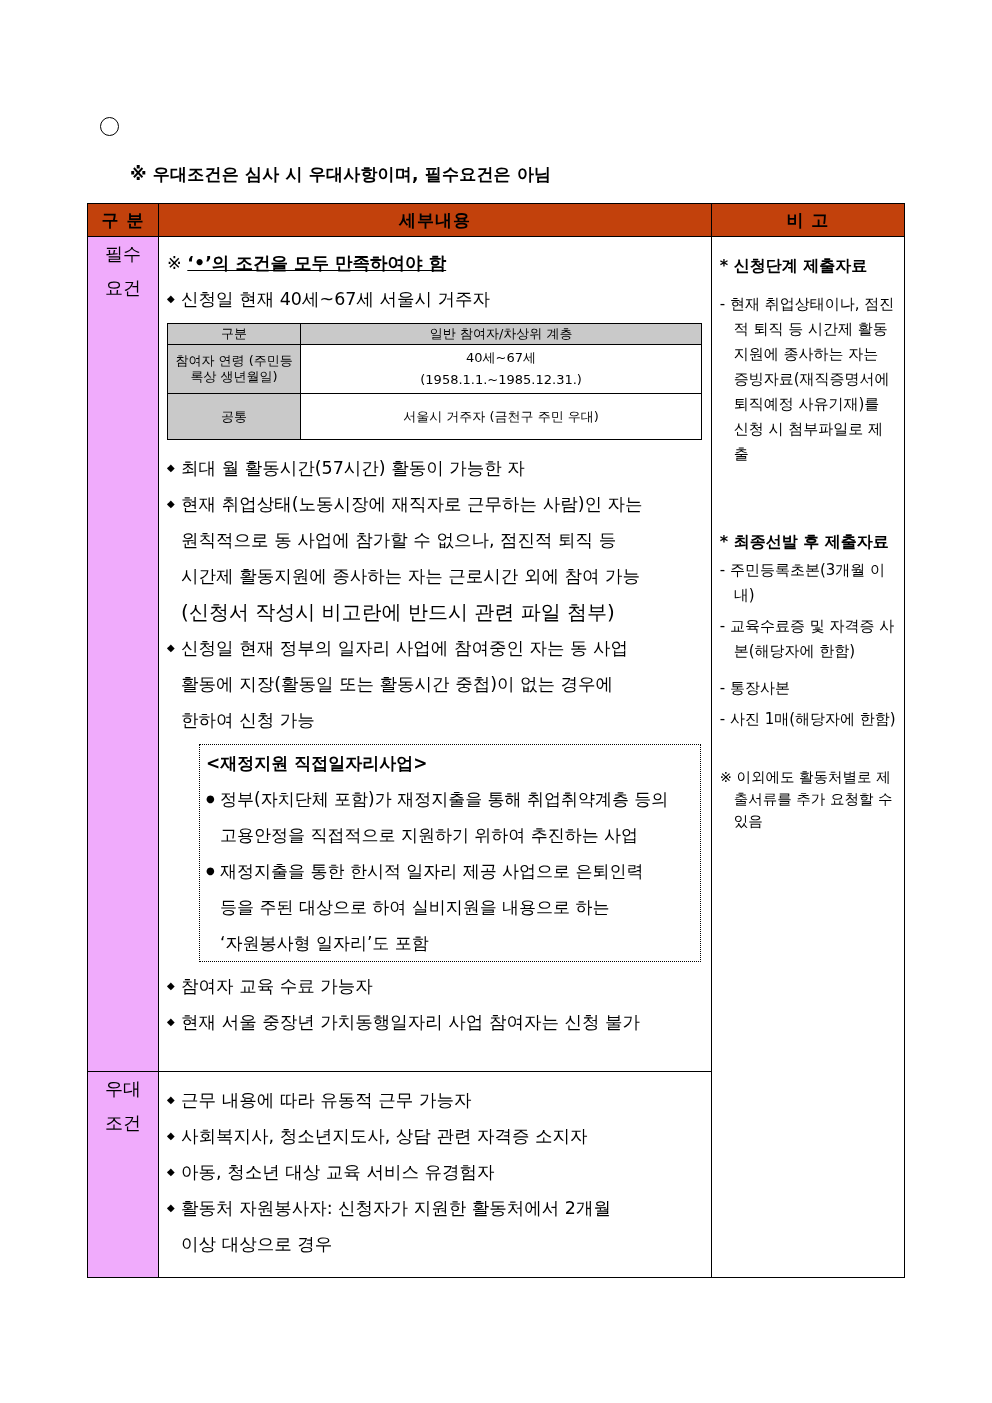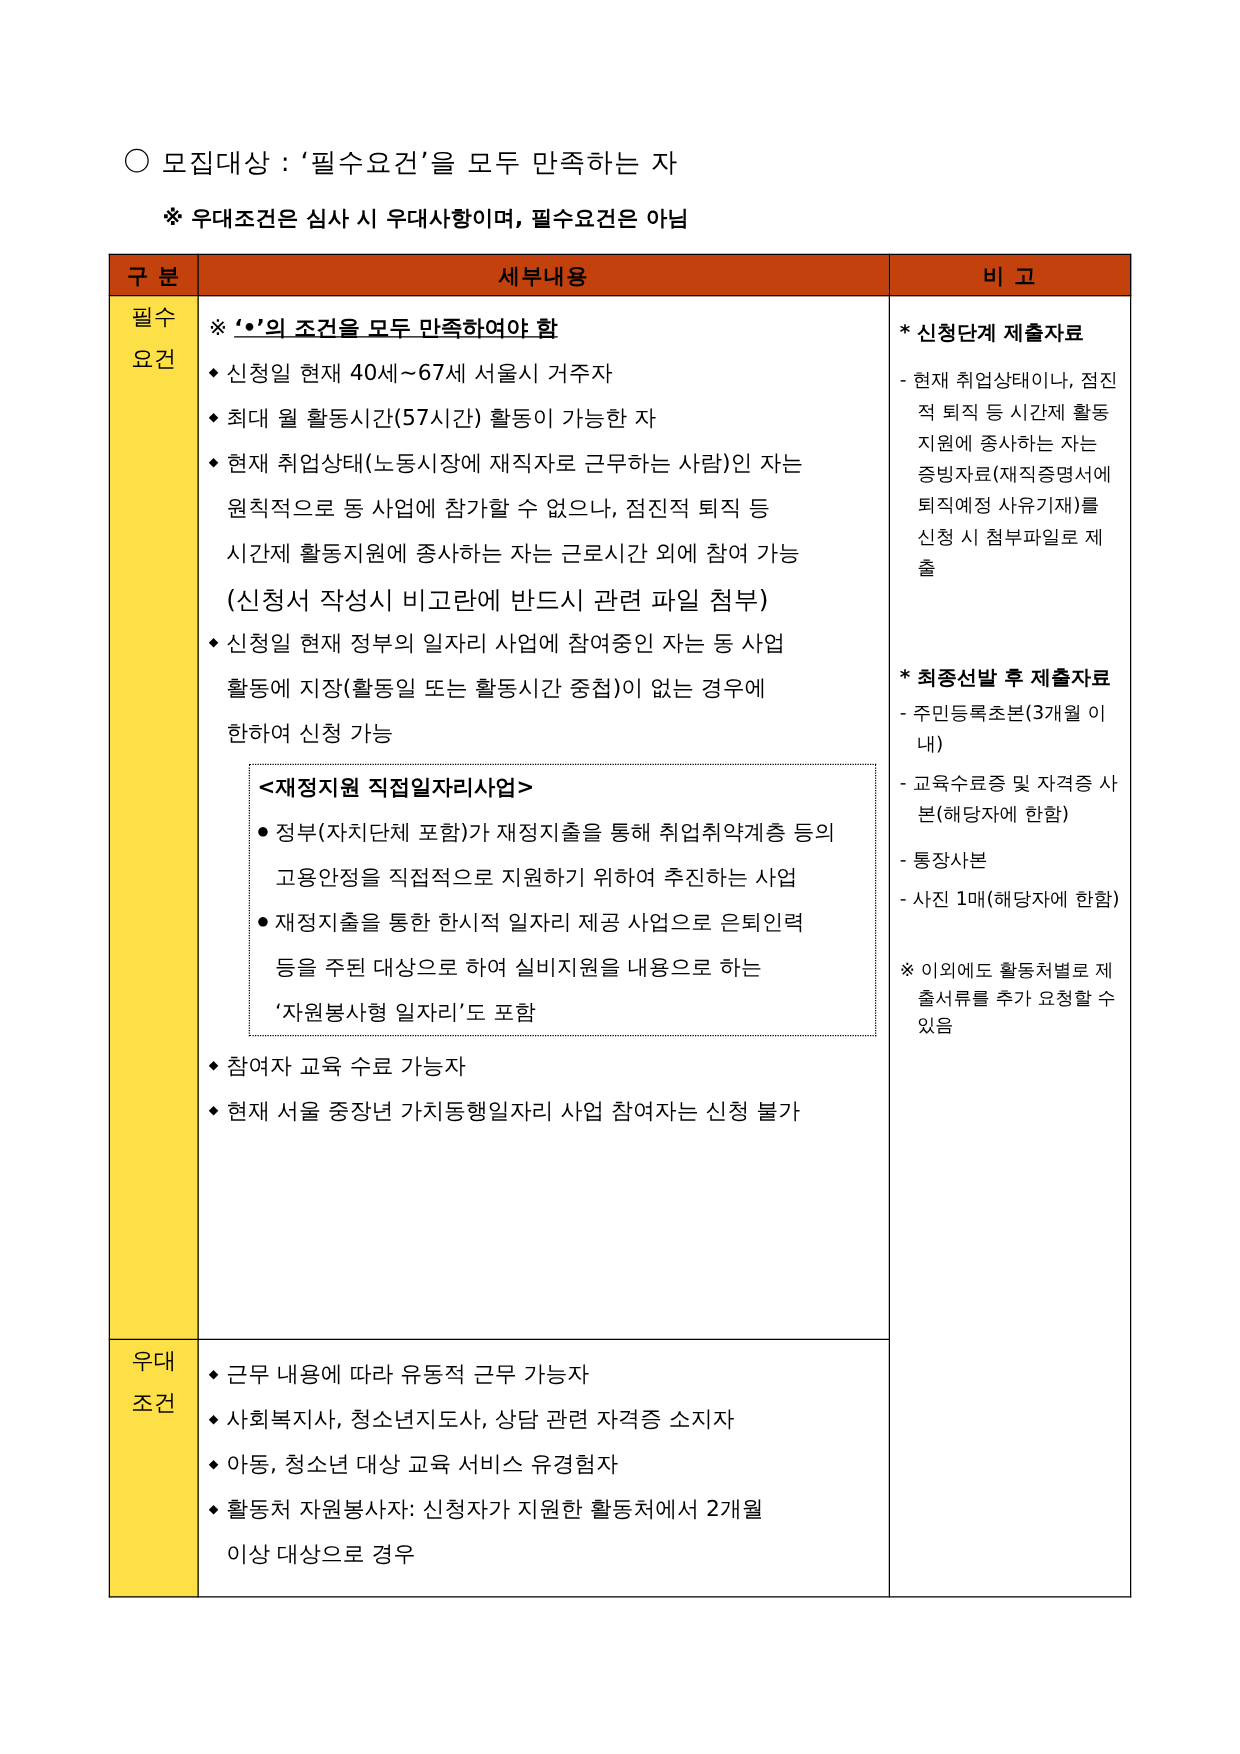--- a/index.html
+++ b/index.html
@@ -28,21 +28,21 @@
     border: 1.5px solid #000; padding: 0; vertical-align: top;
   }
   table.main th {
     background: #c2410c; height: 32px; font-weight: bold; font-size: 17px;
     text-align: center; vertical-align: middle; letter-spacing: 1px;
   }
   .col1 { width: 71px; }
   .col2 { width: 552px; }
   .col3 { width: 193px; }
   td.label {
-    background: #fde047; text-align: center; vertical-align: middle;
+    background: #f0abfc; text-align: center; vertical-align: middle;
     font-size: 18px; line-height: 34px;
   }
   .content { padding: 8px 8px 6px 8px; font-size: 17.5px; line-height: 36px; }
   .content .line { white-space: nowrap; }
   .bullet { display: inline-block; width: 14px; font-size: 10px; vertical-align: 3px; }
   .indent { padding-left: 14px; }
   .underline { text-decoration: underline; font-weight: bold; }
   .small-note { font-size: 20px; }
   table.inner {
     border-collapse: collapse; width: 535px; margin: 6px 0 10px 0; table-layout: fixed;
@@ -60,21 +60,21 @@
   .remark .h { font-weight: bold; font-size: 16px; margin-bottom: 14px; }
   .remark .item { padding-left: 14px; text-indent: -14px; }
   .remark .gap { height: 62px; }
   .remark .gap2 { height: 34px; }
   .remark .nb { font-size: 14.5px; line-height: 22px; padding-left: 14px; text-indent: -14px; }
 </style>
 </head>
 <body>
 
 <div class="heading">
-  <span class="circle"></span><span>모집대상 : ‘필수요건’을 모두 만족하는 자</span>
+  <span class="circle"></span>
 </div>
 <div class="note">※ 우대조건은 심사 시 우대사항이며, 필수요건은 아님</div>
 
 <table class="main">
   <colgroup>
       <col class="col1">
       <col class="col2">
       <col class="col3">
     </colgroup>
   <tbody>
@@ -88,20 +88,39 @@
       <div>필수</div>
       <div>요건</div>
     </td>
     <td>
       <div class="content">
         <div class="line">
           <span>※ </span><span class="underline">‘•’의 조건을 모두 만족하여야 함</span>
         </div>
         <div class="line"><span class="bullet">◆</span><span>신청일 현재 40세~67세 서울시 거주자</span></div>
 
+        <table class="inner">
+          <tbody>
+                <tr>
+            <td class="gray">구분</td>
+            <td style="background:#c9c9c9;">일반 참여자/차상위 계층</td>
+          </tr>
+          <tr style="height:48px;">
+            <td class="gray">참여자 연령 (주민등록상 생년월일)</td>
+            <td style="line-height:22px;">
+              <div>40세~67세</div>
+              <div>(1958.1.1.~1985.12.31.)</div>
+            </td>
+          </tr>
+          <tr style="height:46px;">
+            <td class="gray">공통</td>
+            <td>서울시 거주자 (금천구 주민 우대)</td>
+          </tr>
+        </tbody>
+            </table>
 
         <div class="line"><span class="bullet">◆</span><span>최대 월 활동시간(57시간) 활동이 가능한 자</span></div>
         <div class="line"><span class="bullet">◆</span><span>현재 취업상태(노동시장에 재직자로 근무하는 사람)인 자는</span></div>
         <div class="line indent">원칙적으로 동 사업에 참가할 수 없으나, 점진적 퇴직 등</div>
         <div class="line indent">시간제 활동지원에 종사하는 자는 근로시간 외에 참여 가능</div>
         <div class="line indent small-note">(신청서 작성시 비고란에 반드시 관련 파일 첨부)</div>
         <div class="line"><span class="bullet">◆</span><span>신청일 현재 정부의 일자리 사업에 참여중인 자는 동 사업</span></div>
         <div class="line indent">활동에 지장(활동일 또는 활동시간 중첩)이 없는 경우에</div>
         <div class="line indent">한하여 신청 가능</div>
 

